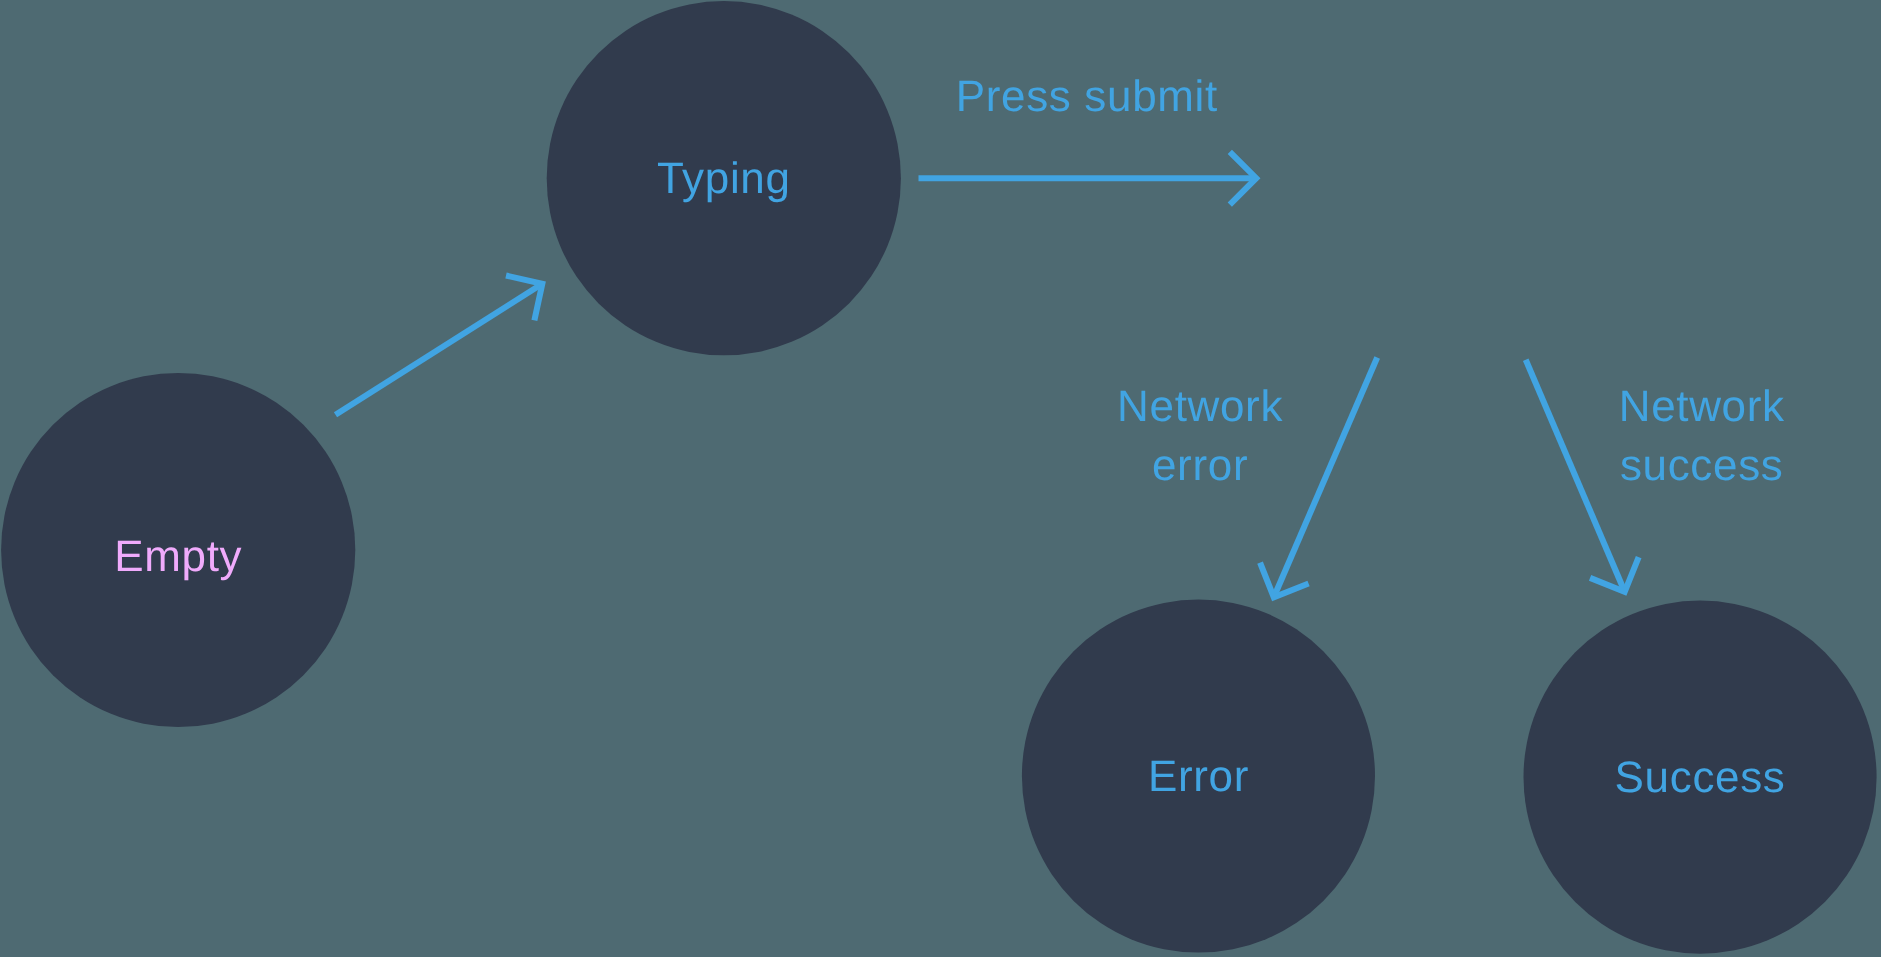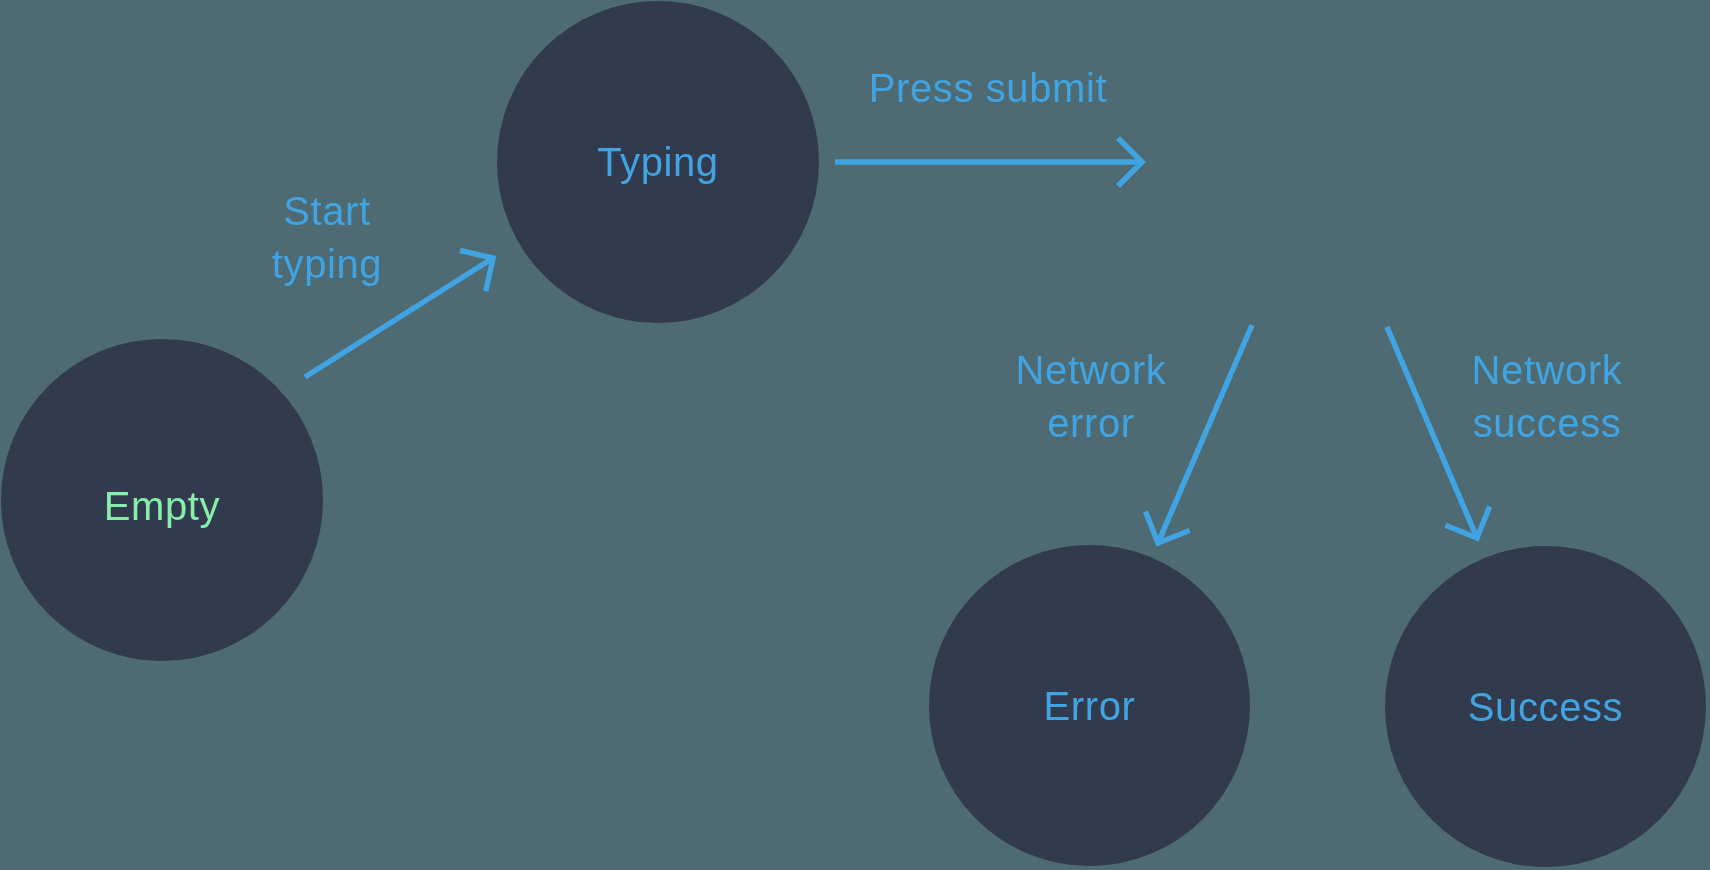--- a/index.html
+++ b/index.html
@@ -77,37 +77,35 @@
       <path d="M1252 325 L1158 543" stroke="#41a4e2"></path>
       <path d="M1189.6 530.5 L1158 543 L1145.5 511.4" stroke="#41a4e2"></path>
     </g>
     <g>
       <path d="M1387 327 L1477 538" stroke="#41a4e2"></path>
       <path d="M1489.7 506.5 L1477 538 L1445.5 525.3" stroke="#41a4e2"></path>
     </g>
   </svg>
 
   <div class="node node-empty" style="background: rgb(49, 59, 77);">
-    <span class="node-label" style="color: #86efac; margin-top: 12px;">Empty</span>
+    <span class="node-label" style="color: #f0abfc; margin-top: 12px;">Empty</span>
   </div>
 
   <div class="node node-typing" style="background: rgb(49, 59, 77);">
     <span class="node-label" style="color: rgb(65, 164, 226);">Typing</span>
   </div>
 
 
   <div class="node node-error" style="background: rgb(49, 59, 77);">
     <span class="node-label" style="color: rgb(65, 164, 226);">Error</span>
   </div>
 
   <div class="node node-success" style="background: rgb(49, 59, 77);">
     <span class="node-label" style="color: rgb(65, 164, 226);">Success</span>
   </div>
 
-  <div class="edge-label label-start-typing" style="color: rgb(65, 164, 226);">Start
-typing</div>
   <div class="edge-label label-press-submit" style="color: rgb(65, 164, 226);">Press submit</div>
   <div class="edge-label label-network-error" style="color: rgb(65, 164, 226);">Network
 error</div>
   <div class="edge-label label-network-success" style="color: rgb(65, 164, 226);">Network
 success</div>
 
 </div>
 
 </body></html>

